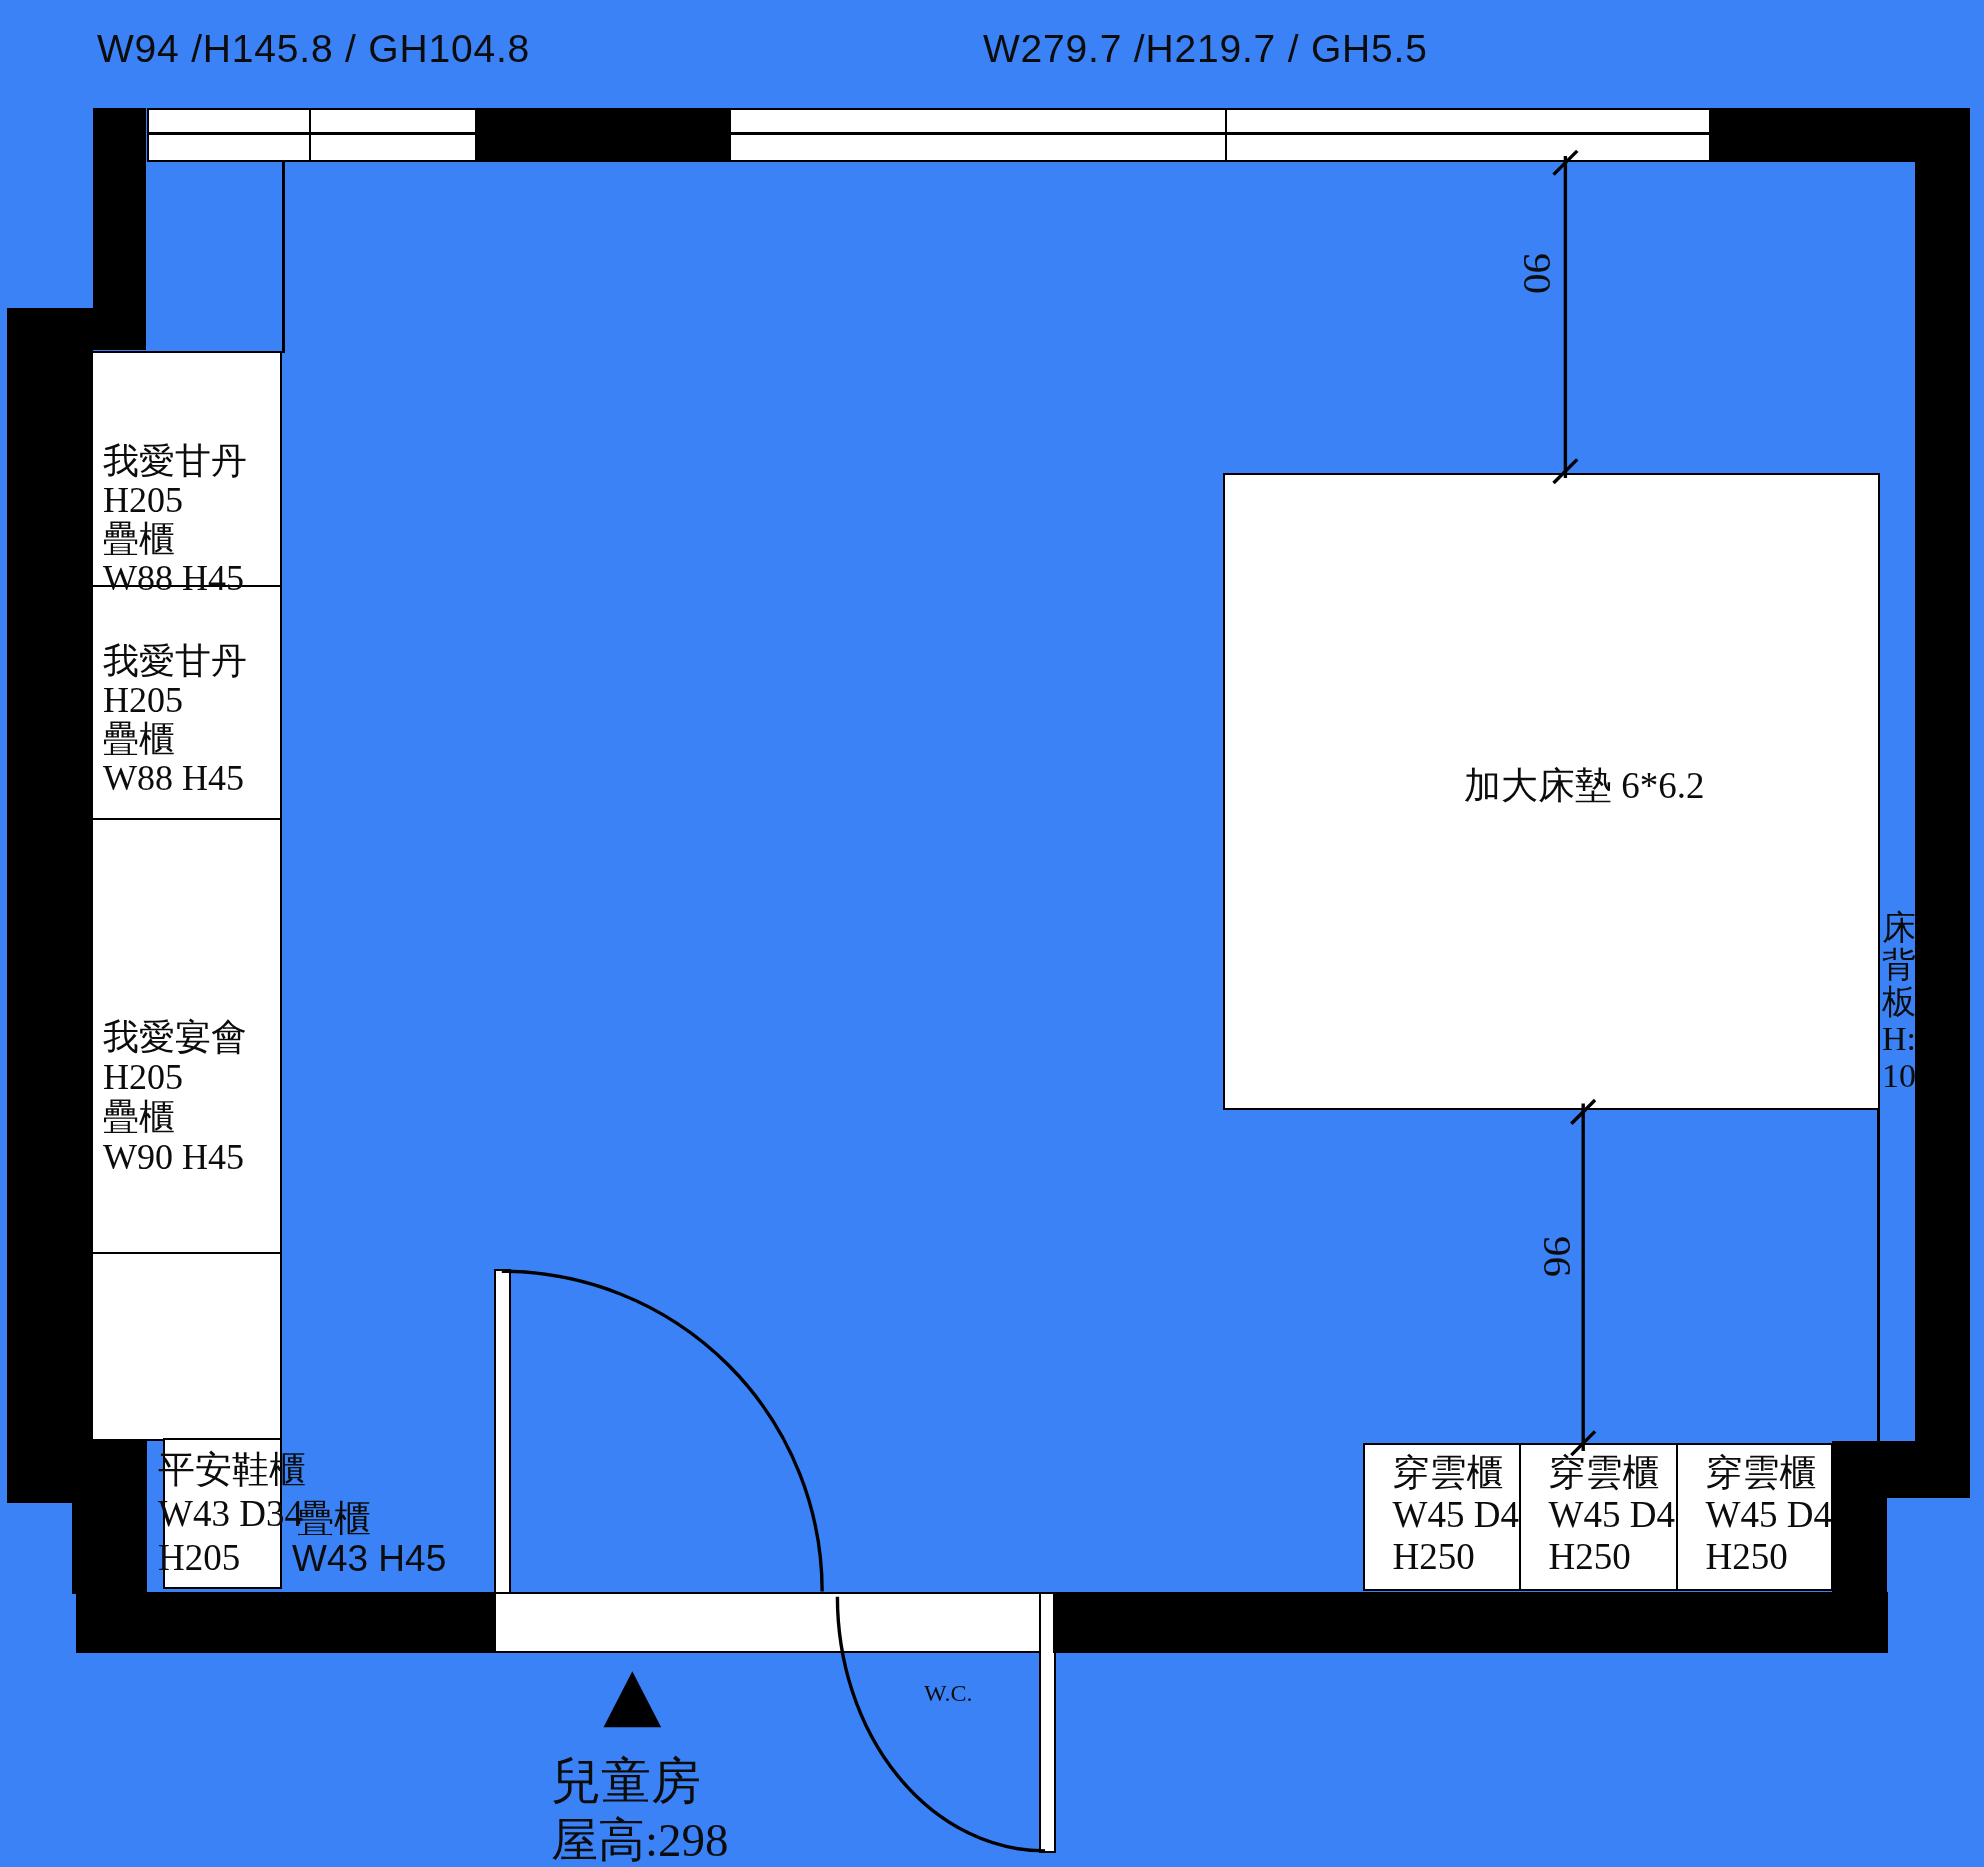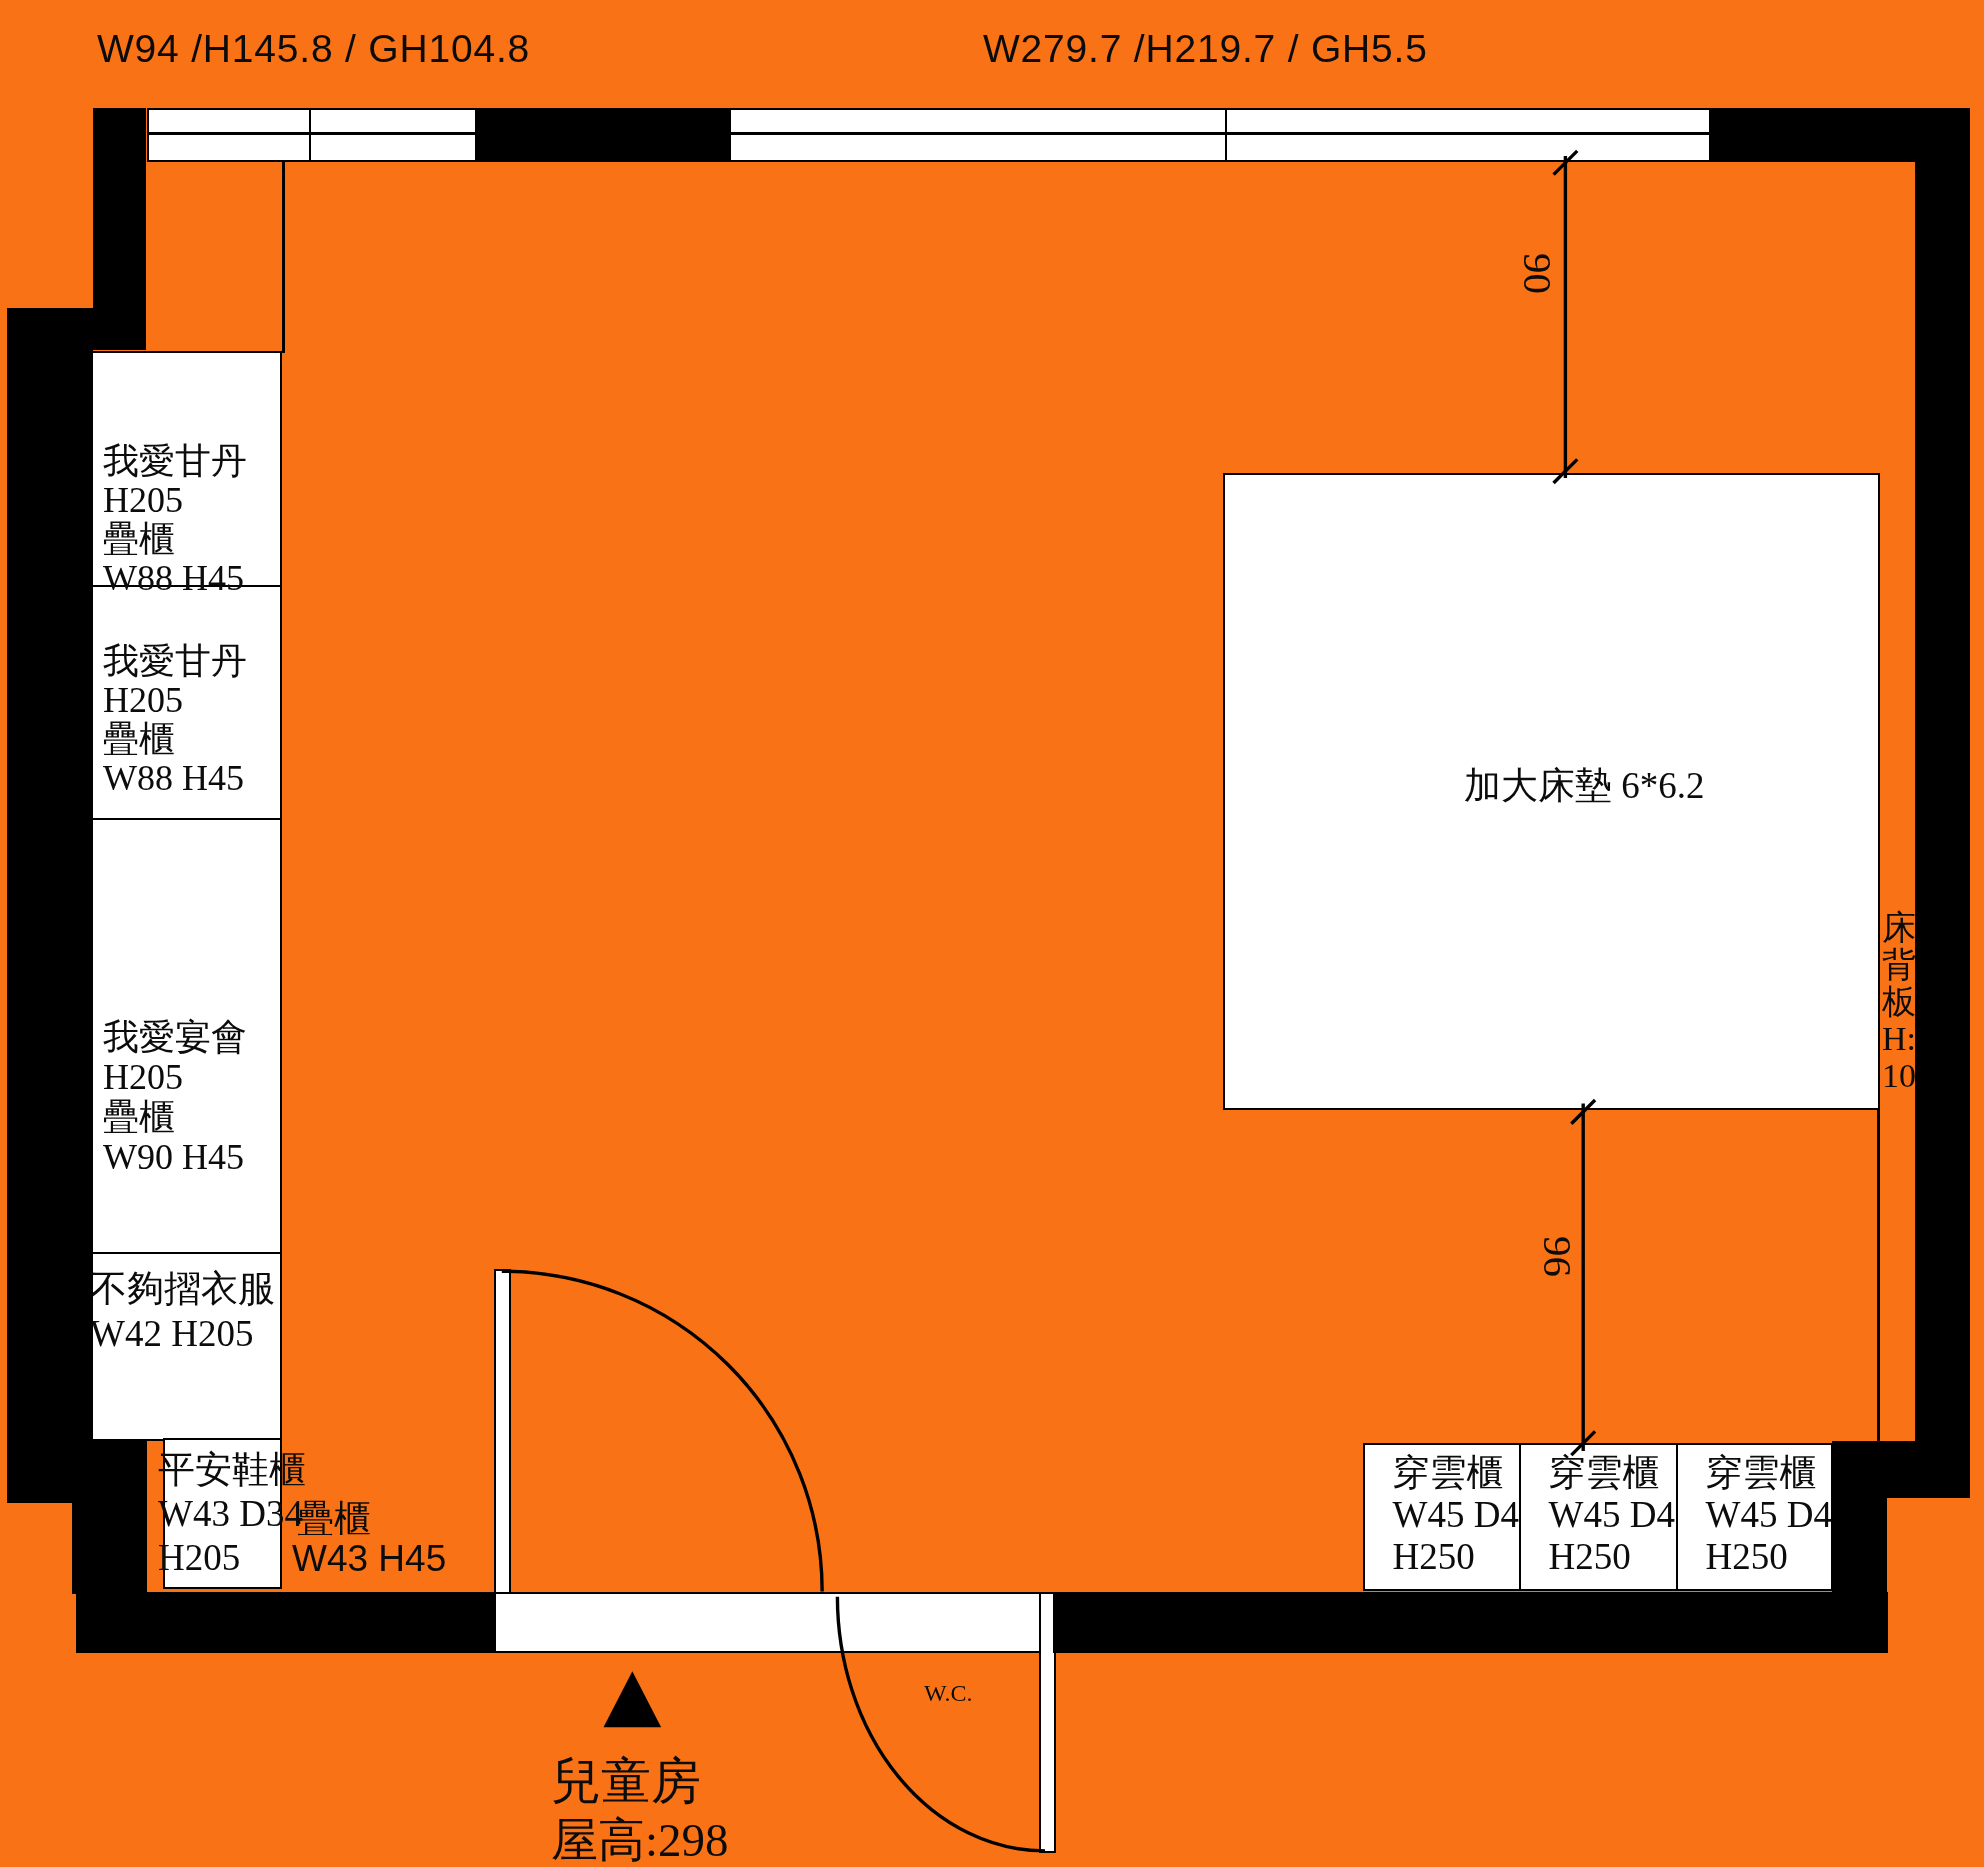--- a/index.html
+++ b/index.html
@@ -1,16 +1,16 @@
 <!DOCTYPE html>
 <html style="font-size:13.6px"><head>
 <meta charset="utf-8">
 <style>
   html,body{margin:0;padding:0;background:#fff;}
-  .plan{position:relative;width:1985px;height:1867px;background:#f97316;overflow:hidden;
+  .plan{position:relative;width:1985px;height:1867px;background:#3b82f6;overflow:hidden;
         font-family:"Liberation Serif","DejaVu Serif",serif;color:#0c0c0c;}
   .wall{position:absolute;background:#000;}
   .box{position:absolute;background:#fff;border:2.5px solid #000;box-sizing:border-box;}
   .win{position:absolute;background:#fff;border:2.5px solid #000;box-sizing:border-box;}
   .win .mid{position:absolute;left:-2.5px;right:-2.5px;top:22px;height:2.5px;background:#000;}
   .txt{position:absolute;white-space:nowrap;}
   .serif{font-family:"Liberation Serif","DejaVu Serif",serif;}
   .sans{font-family:"Liberation Sans","DejaVu Sans",sans-serif;}
   .lines span{display:block;}
   .toplabel{font-size:39px;letter-spacing:0.8px;}
@@ -48,24 +48,20 @@
     <span>我愛甘丹</span>
     <span>H205</span>
     <span>疊櫃</span>
     <span>W88 H45</span>
   </div>
   <div class="txt serif cabtxt lines" style="left:103px;top:1017px;line-height:40px;">
     <span>我愛宴會</span>
     <span>H205</span>
     <span>疊櫃</span>
     <span>W90 H45</span>
-  </div>
-  <div class="txt serif cabtxt2 lines" style="left:90px;top:1266px;">
-    <span>不夠摺衣服</span>
-    <span>W42 H205</span>
   </div>
   <div class="txt serif cabtxt2 lines" style="left:158px;top:1448px;line-height:44px;">
     <span>平安鞋櫃</span>
     <span>W43 D34</span>
     <span>H205</span>
   </div>
 
   <div class="txt serif" style="left:297px;top:1494px;font-size:37px;">疊櫃</div>
   <div class="txt sans" style="left:292px;top:1538px;font-size:37px;text-align:center;">W43 H45</div>
 

